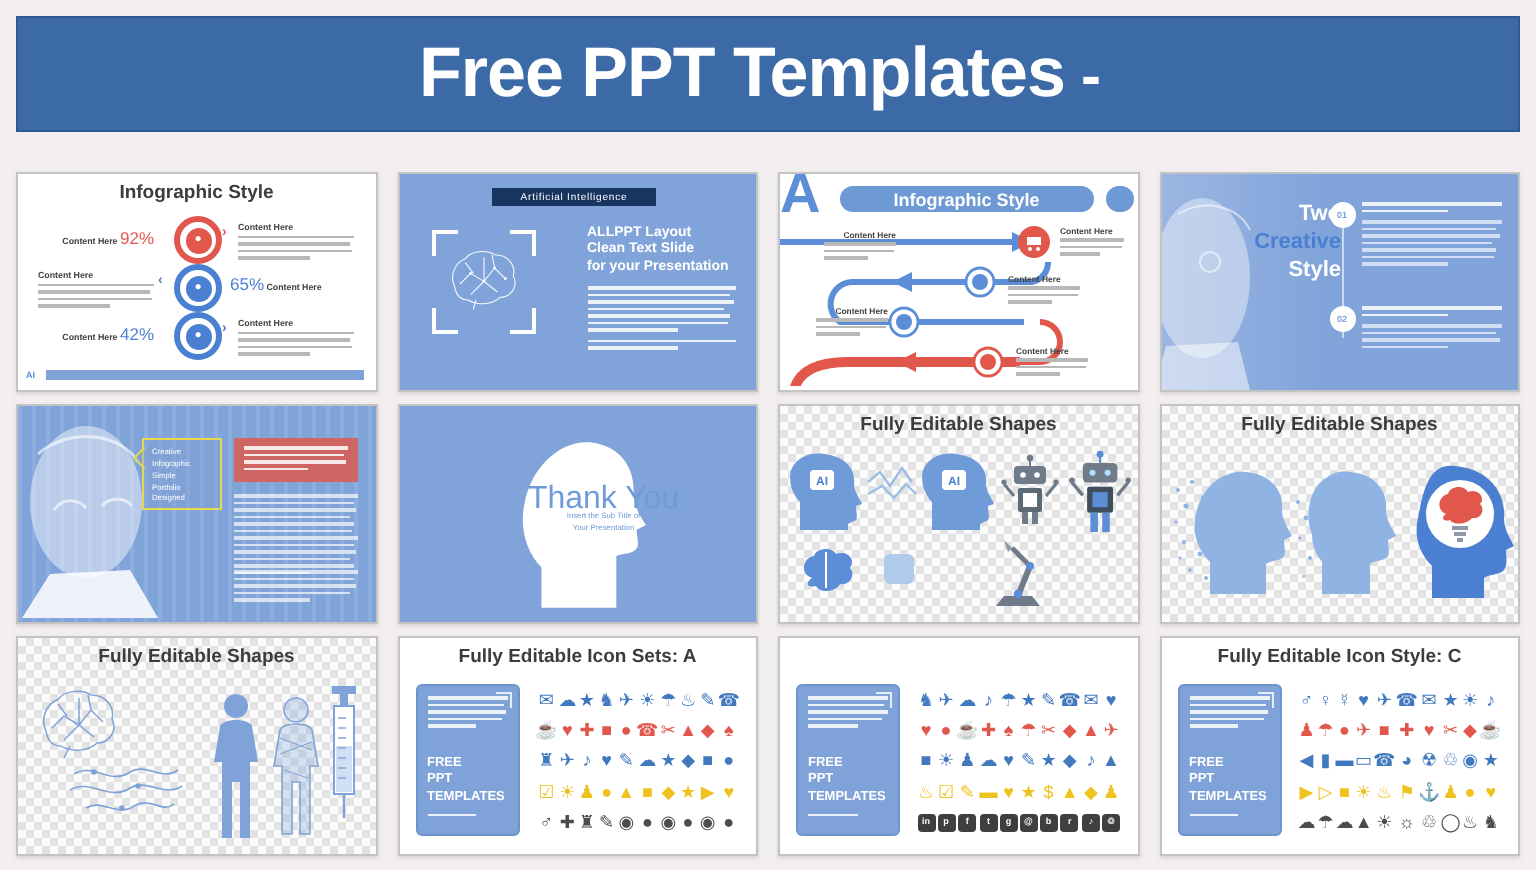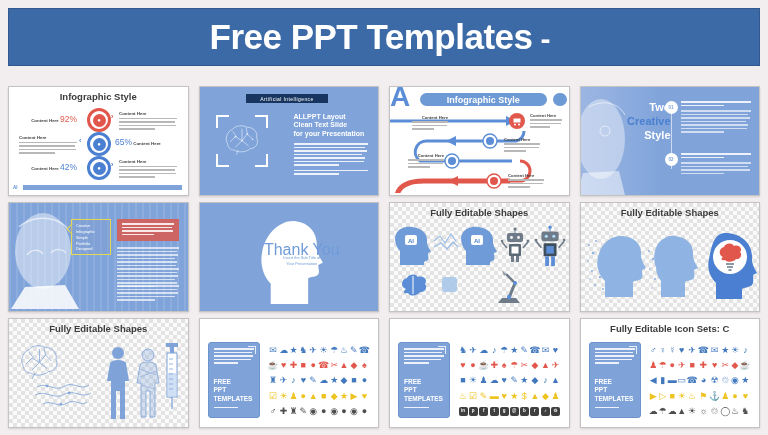--- a/index.html
+++ b/index.html
@@ -484,20 +484,21 @@
         <rect x="5" y="4" width="4" height="6" fill="#7fa3d9"></rect>
         <rect x="2" y="10" width="10" height="44" fill="#fff" stroke="#7fa3d9"></rect>
         <rect x="3" y="30" width="8" height="23" fill="#cfe0f5"></rect>
         <path d="M4,16 h4 M4,21 h4 M4,26 h4 M4,31 h4 M4,36 h4 M4,41 h4 M4,46 h4" stroke="#7fa3d9" stroke-width=".8"></path>
         <line x1="7" y1="54" x2="7" y2="66" stroke="#7fa3d9" stroke-width="1.2"></line>
       </g>
     </svg>
   </div>
 
   <div class="card">
+    <div class="stitle">Fully Editable Icon Sets: A</div>
     <div class="ppt-panel">
       <span class="corner"></span>
       <div class="bars w">
           <i style="width: 100%;"></i>
           <i style="width: 96%;"></i>
           <i style="width: 99%;"></i>
           <i style="width: 93%;"></i>
           <i style="width: 62%;"></i>
         </div>
       <div class="t">FREE
@@ -626,21 +627,21 @@
         <span class="badge" style="background: rgb(63, 63, 63);">g</span>
         <span class="badge" style="background: rgb(63, 63, 63);">@</span>
         <span class="badge" style="background: rgb(63, 63, 63);">b</span>
         <span class="badge" style="background: rgb(63, 63, 63);">r</span>
         <span class="badge" style="background: rgb(63, 63, 63);">♪</span>
         <span class="badge" style="background: rgb(63, 63, 63);">♲</span>
       </div>
   </div>
 
   <div class="card">
-    <div class="stitle">Fully Editable Icon Sets: C</div>
+    <div class="stitle">Fully Editable Icon Style: C</div>
     <div class="ppt-panel">
       <span class="corner"></span>
       <div class="bars w">
           <i style="width: 100%;"></i>
           <i style="width: 96%;"></i>
           <i style="width: 99%;"></i>
           <i style="width: 93%;"></i>
           <i style="width: 62%;"></i>
         </div>
       <div class="t">FREE

